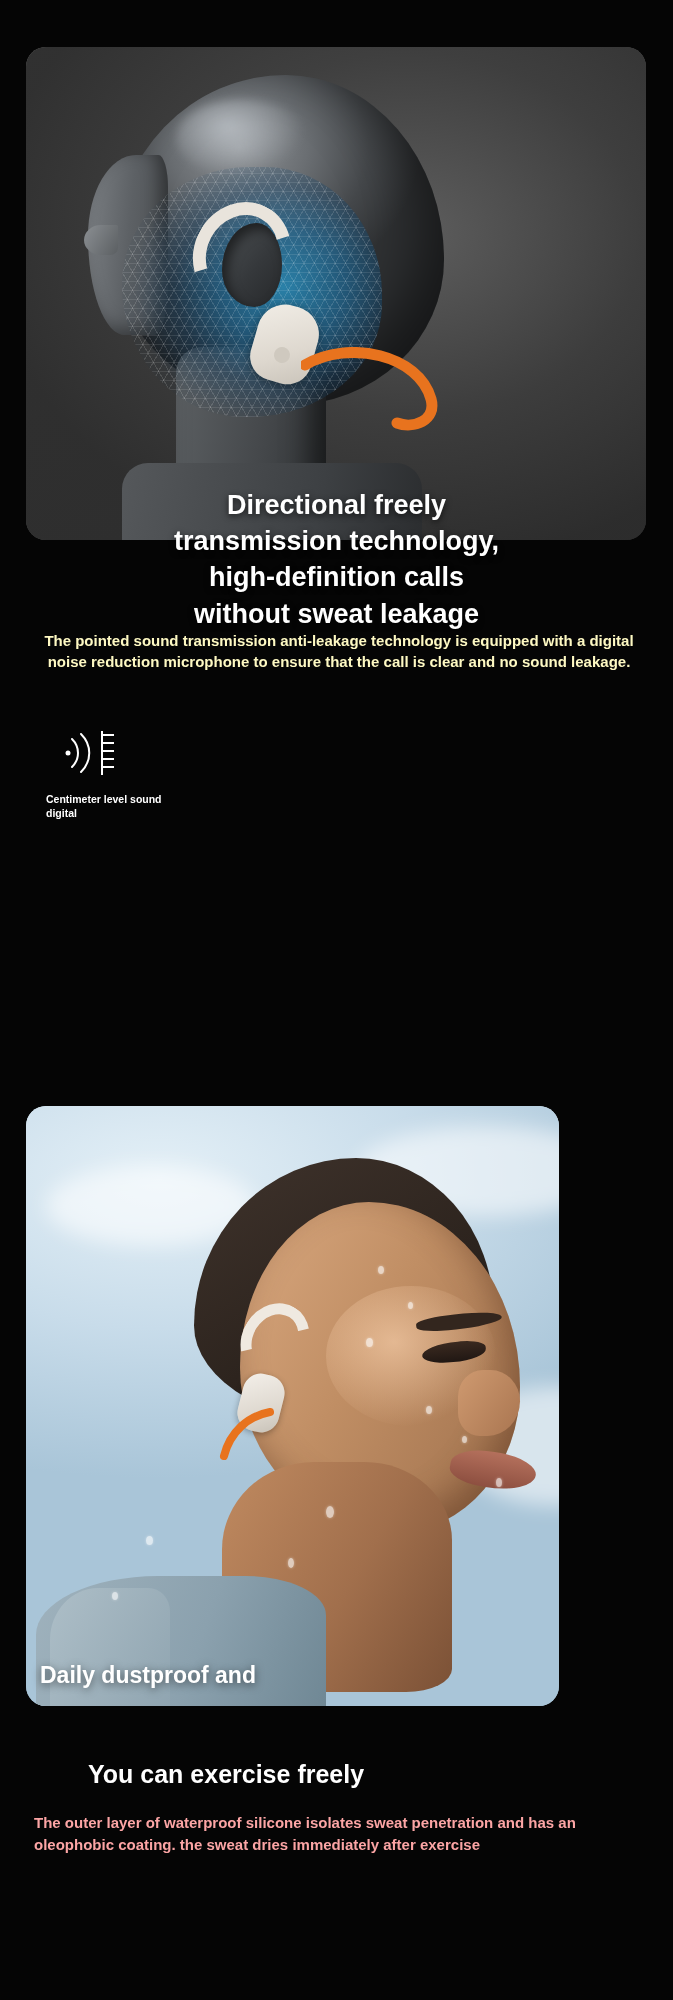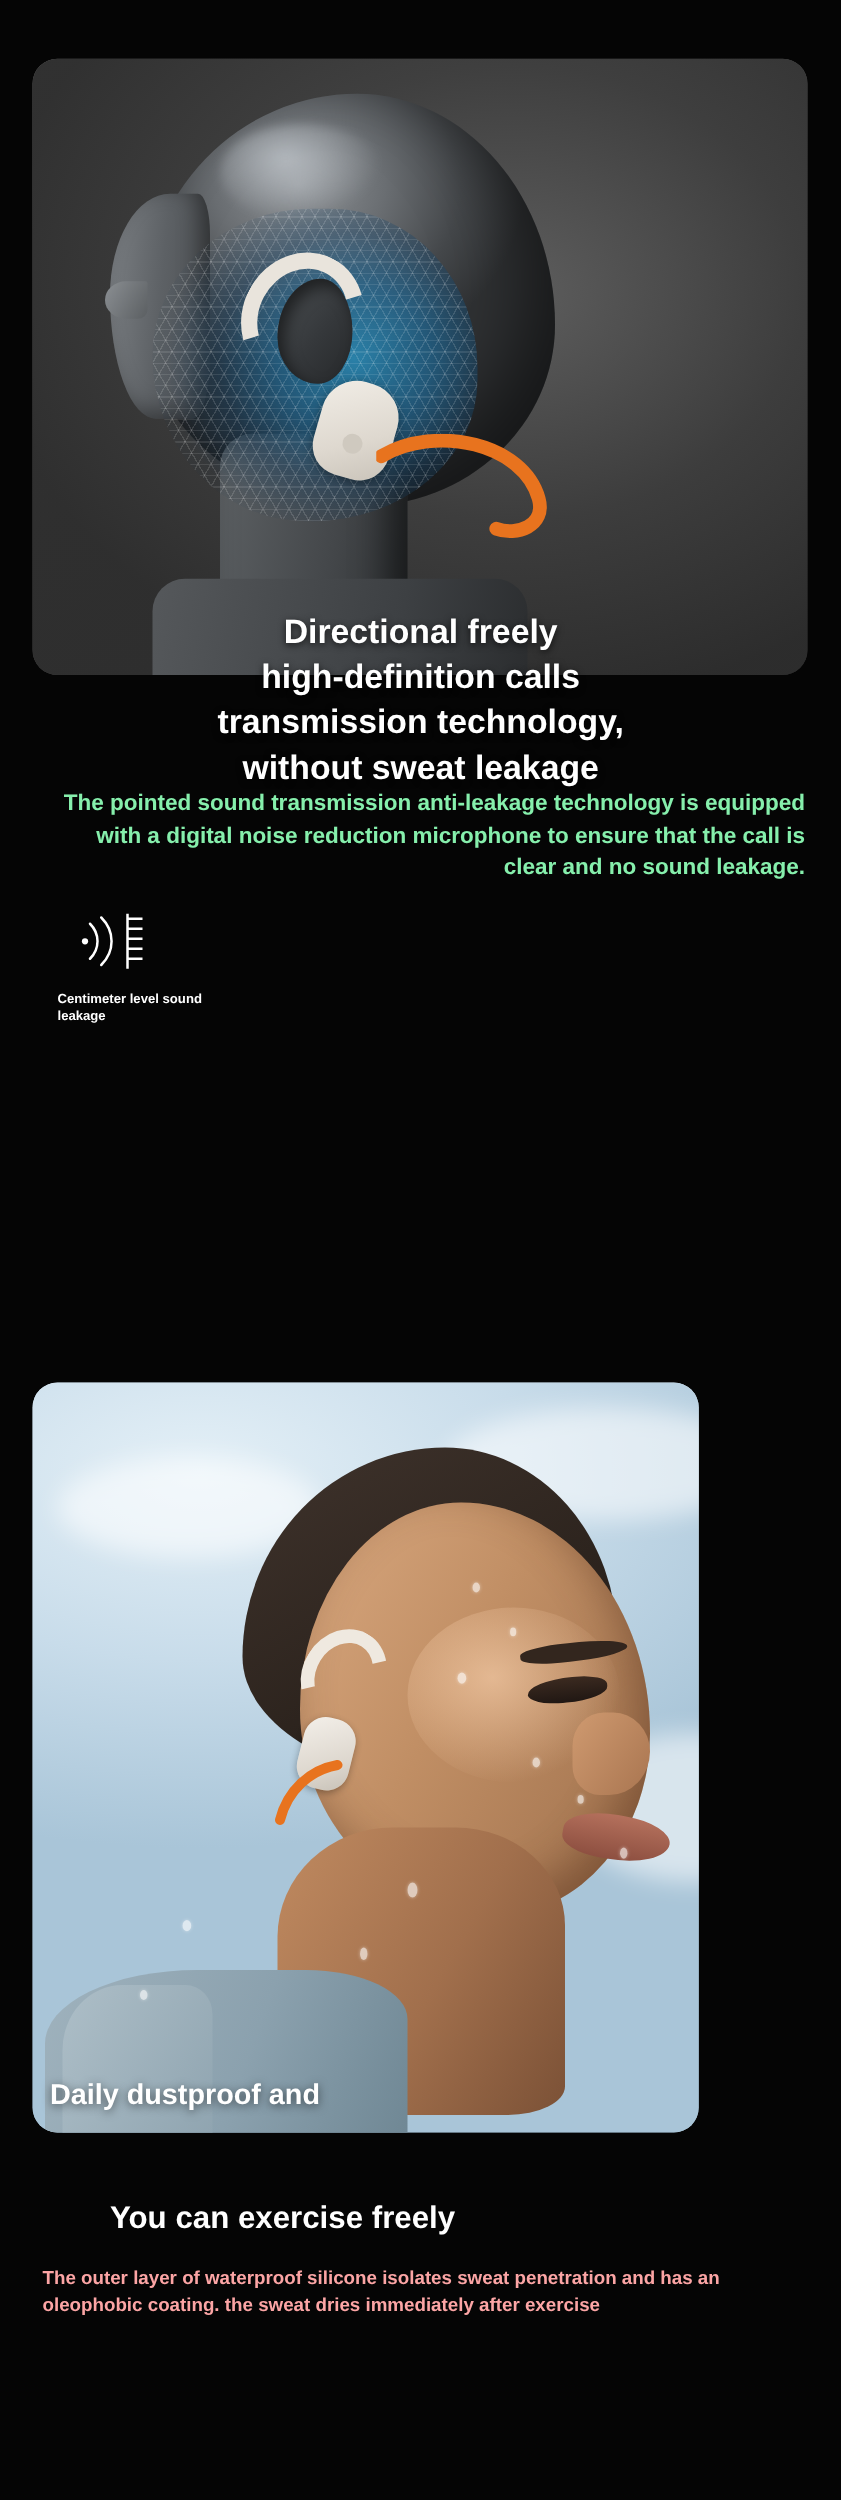--- a/index.html
+++ b/index.html
@@ -203,25 +203,25 @@
     font-weight: bold;
     line-height: 1.34;
     text-shadow: 0 2px 6px rgba(0,0,0,0.7);
   }
 
   .subtitle {
     position: absolute;
     left: 34px;
     top: 630px;
     width: 610px;
-    color: #86efac;
-    font-size: 18px;
+    color: #fef9c3;
+    font-size: 15px;
     font-weight: bold;
     line-height: 1.42;
-    text-align: right;
+    text-align: center;
   }
 
   .feature-row {
     position: absolute;
     left: 40px;
     top: 722px;
     width: 600px;
     height: 110px;
   }
 
@@ -489,22 +489,22 @@
       <div class="earbud"></div>
       <div class="earbud-btn"></div>
 
       <svg class="cable" viewBox="0 0 140 84">
         <path d="M4 18 C 48 -8, 118 8, 130 52 C 136 74, 112 82, 96 76" fill="none" stroke="#e8731e" stroke-width="11" stroke-linecap="round"></path>
       </svg>
     </div>
 
     <div class="titles">
       <div>Directional freely</div>
+      <div>transmission technology,</div>
       <div>high-definition calls</div>
-      <div>transmission technology,</div>
       <div>without sweat leakage</div>
     </div>
 
     <div class="subtitle">The pointed sound transmission anti-leakage technology is equipped with a digital noise reduction microphone to ensure that the call is clear and no sound leakage.</div>
 
     <div class="feature-row">
 
       <div class="feature f1">
         <div class="feature-icon">
           <svg width="64" height="56" viewBox="0 0 64 56">
@@ -514,21 +514,21 @@
             <line x1="38" y1="6" x2="38" y2="50" stroke="#ffffff" stroke-width="2"></line>
             <line x1="38" y1="10" x2="50" y2="10" stroke="#ffffff" stroke-width="2"></line>
             <line x1="38" y1="18" x2="50" y2="18" stroke="#ffffff" stroke-width="2"></line>
             <line x1="38" y1="26" x2="50" y2="26" stroke="#ffffff" stroke-width="2"></line>
             <line x1="38" y1="34" x2="50" y2="34" stroke="#ffffff" stroke-width="2"></line>
             <line x1="38" y1="42" x2="50" y2="42" stroke="#ffffff" stroke-width="2"></line>
           </svg>
         </div>
         <div class="feature-label">
           <div>Centimeter level sound</div>
-          <div>leakage</div>
+          <div>digital</div>
         </div>
       </div>
 
 
     </div>
   </div>
 
   <div class="section-two">
 
     <div class="photo-card">

